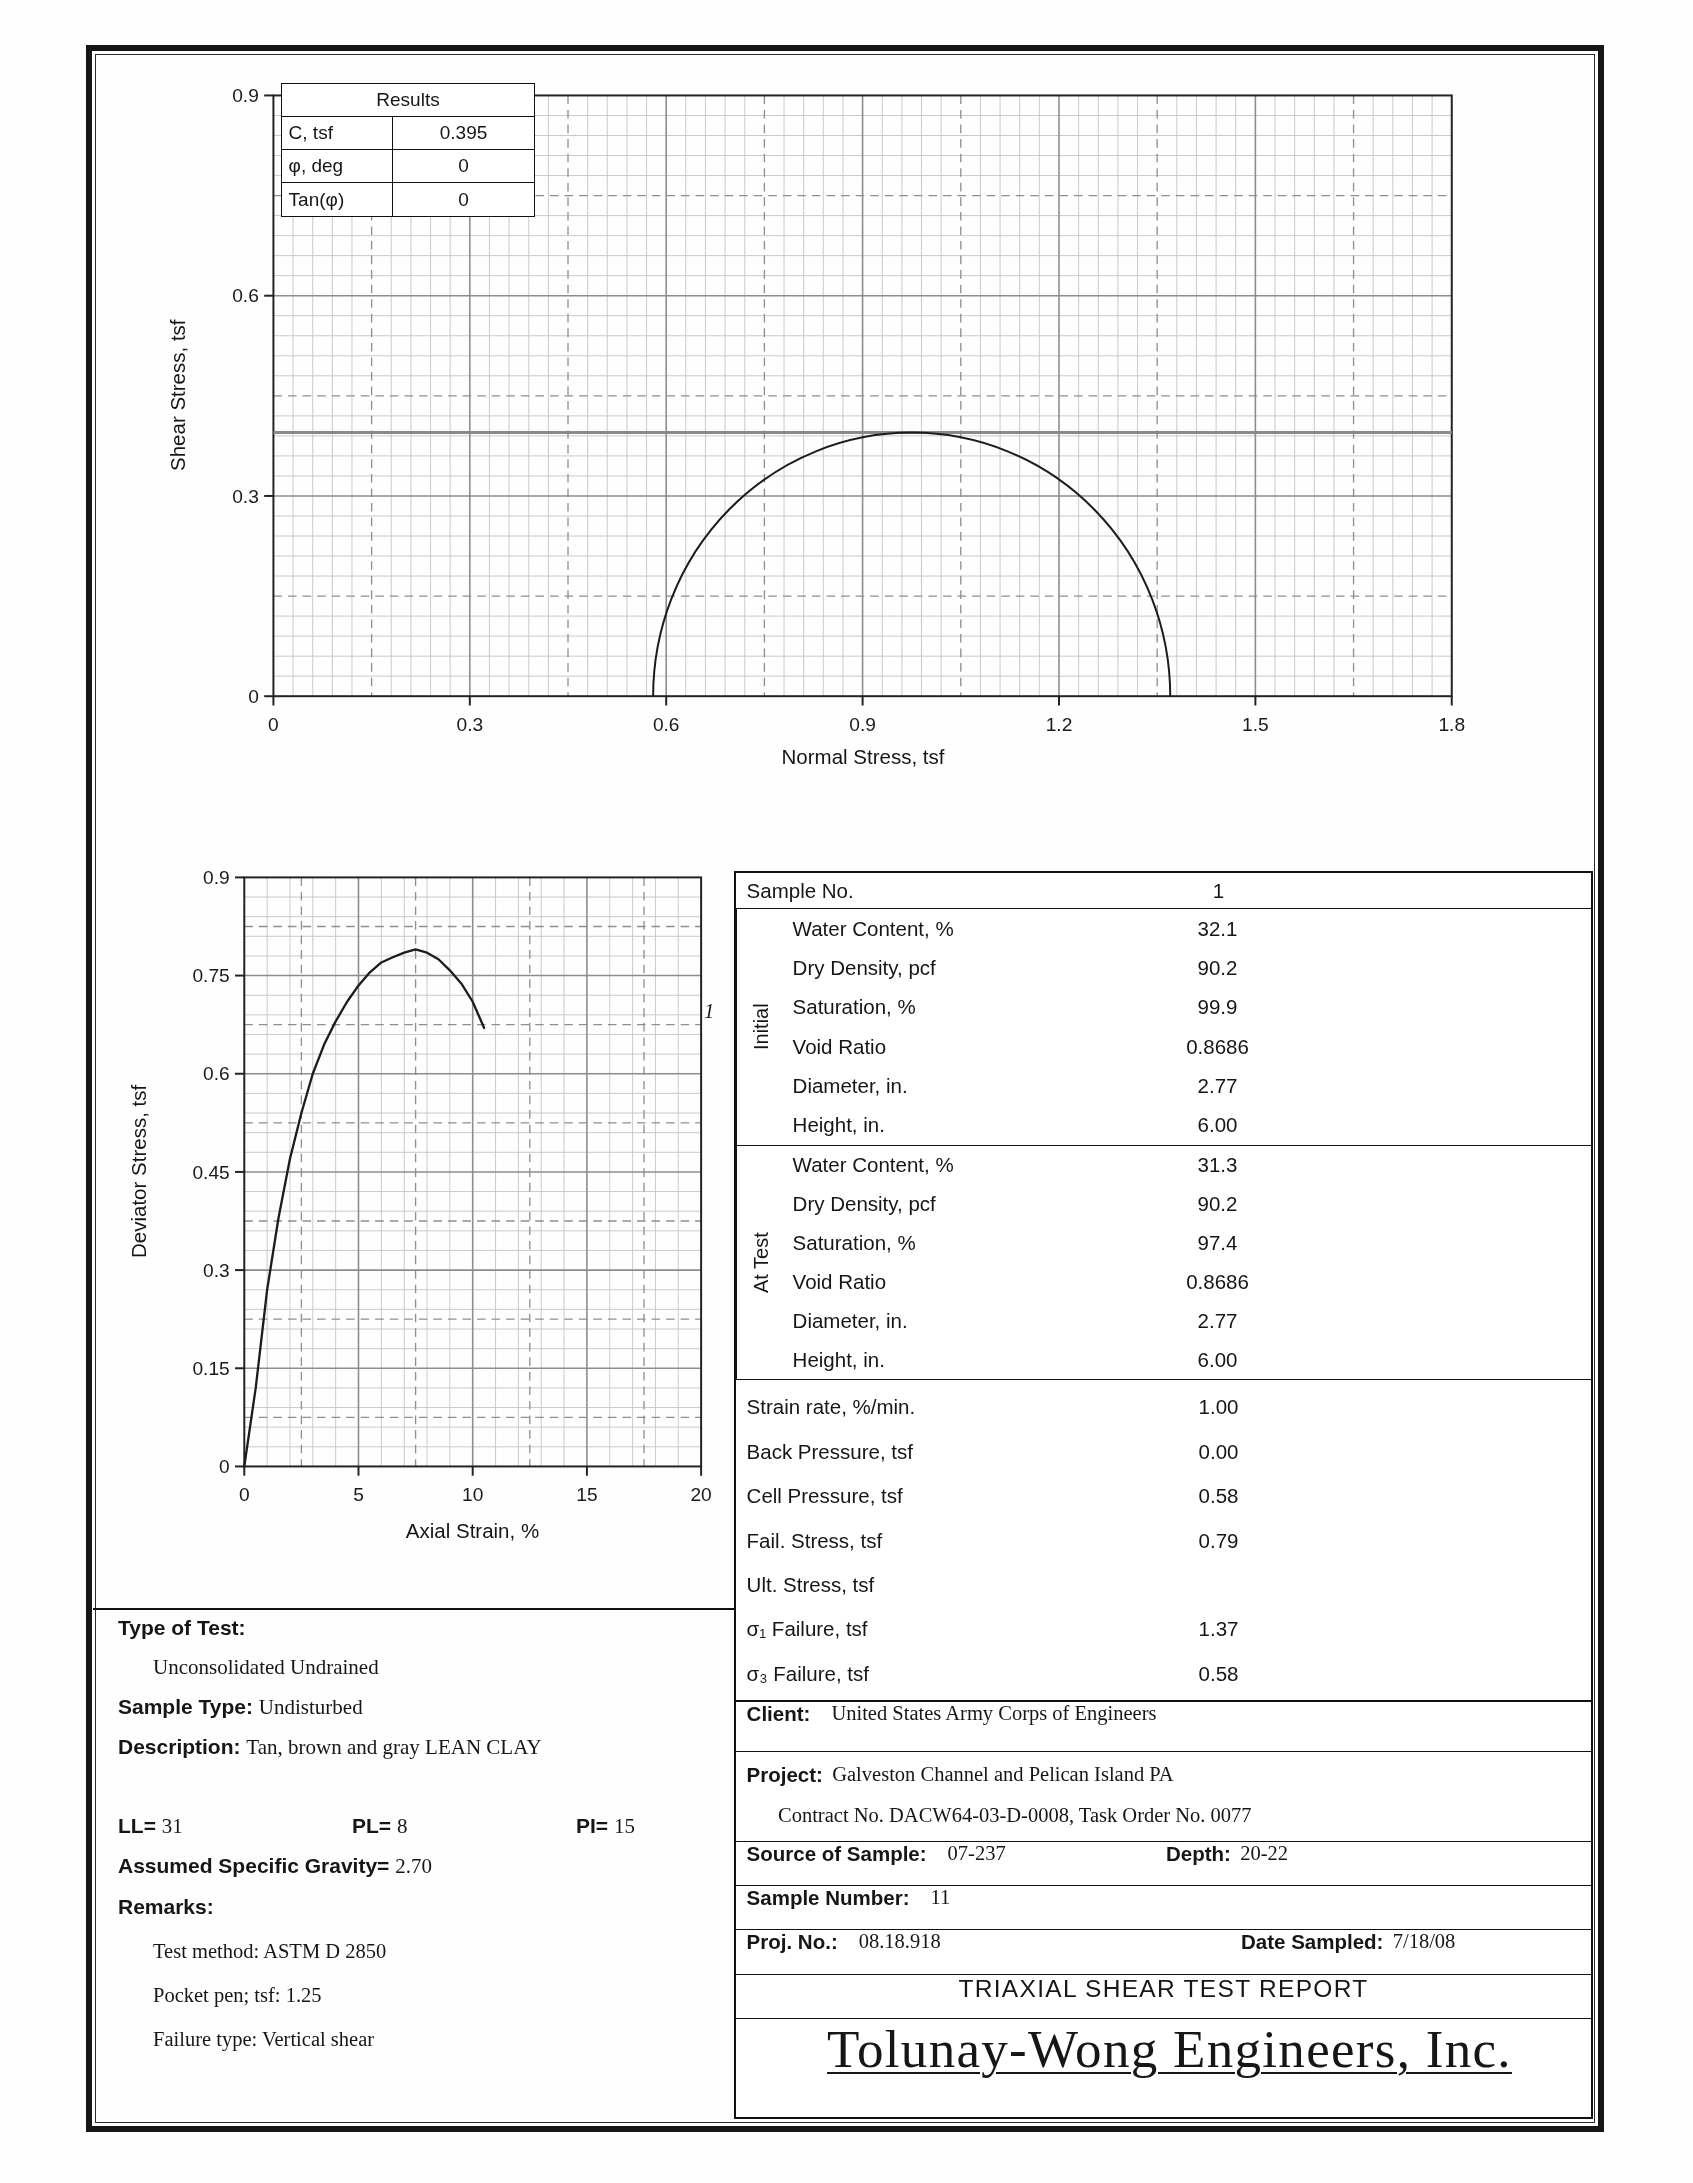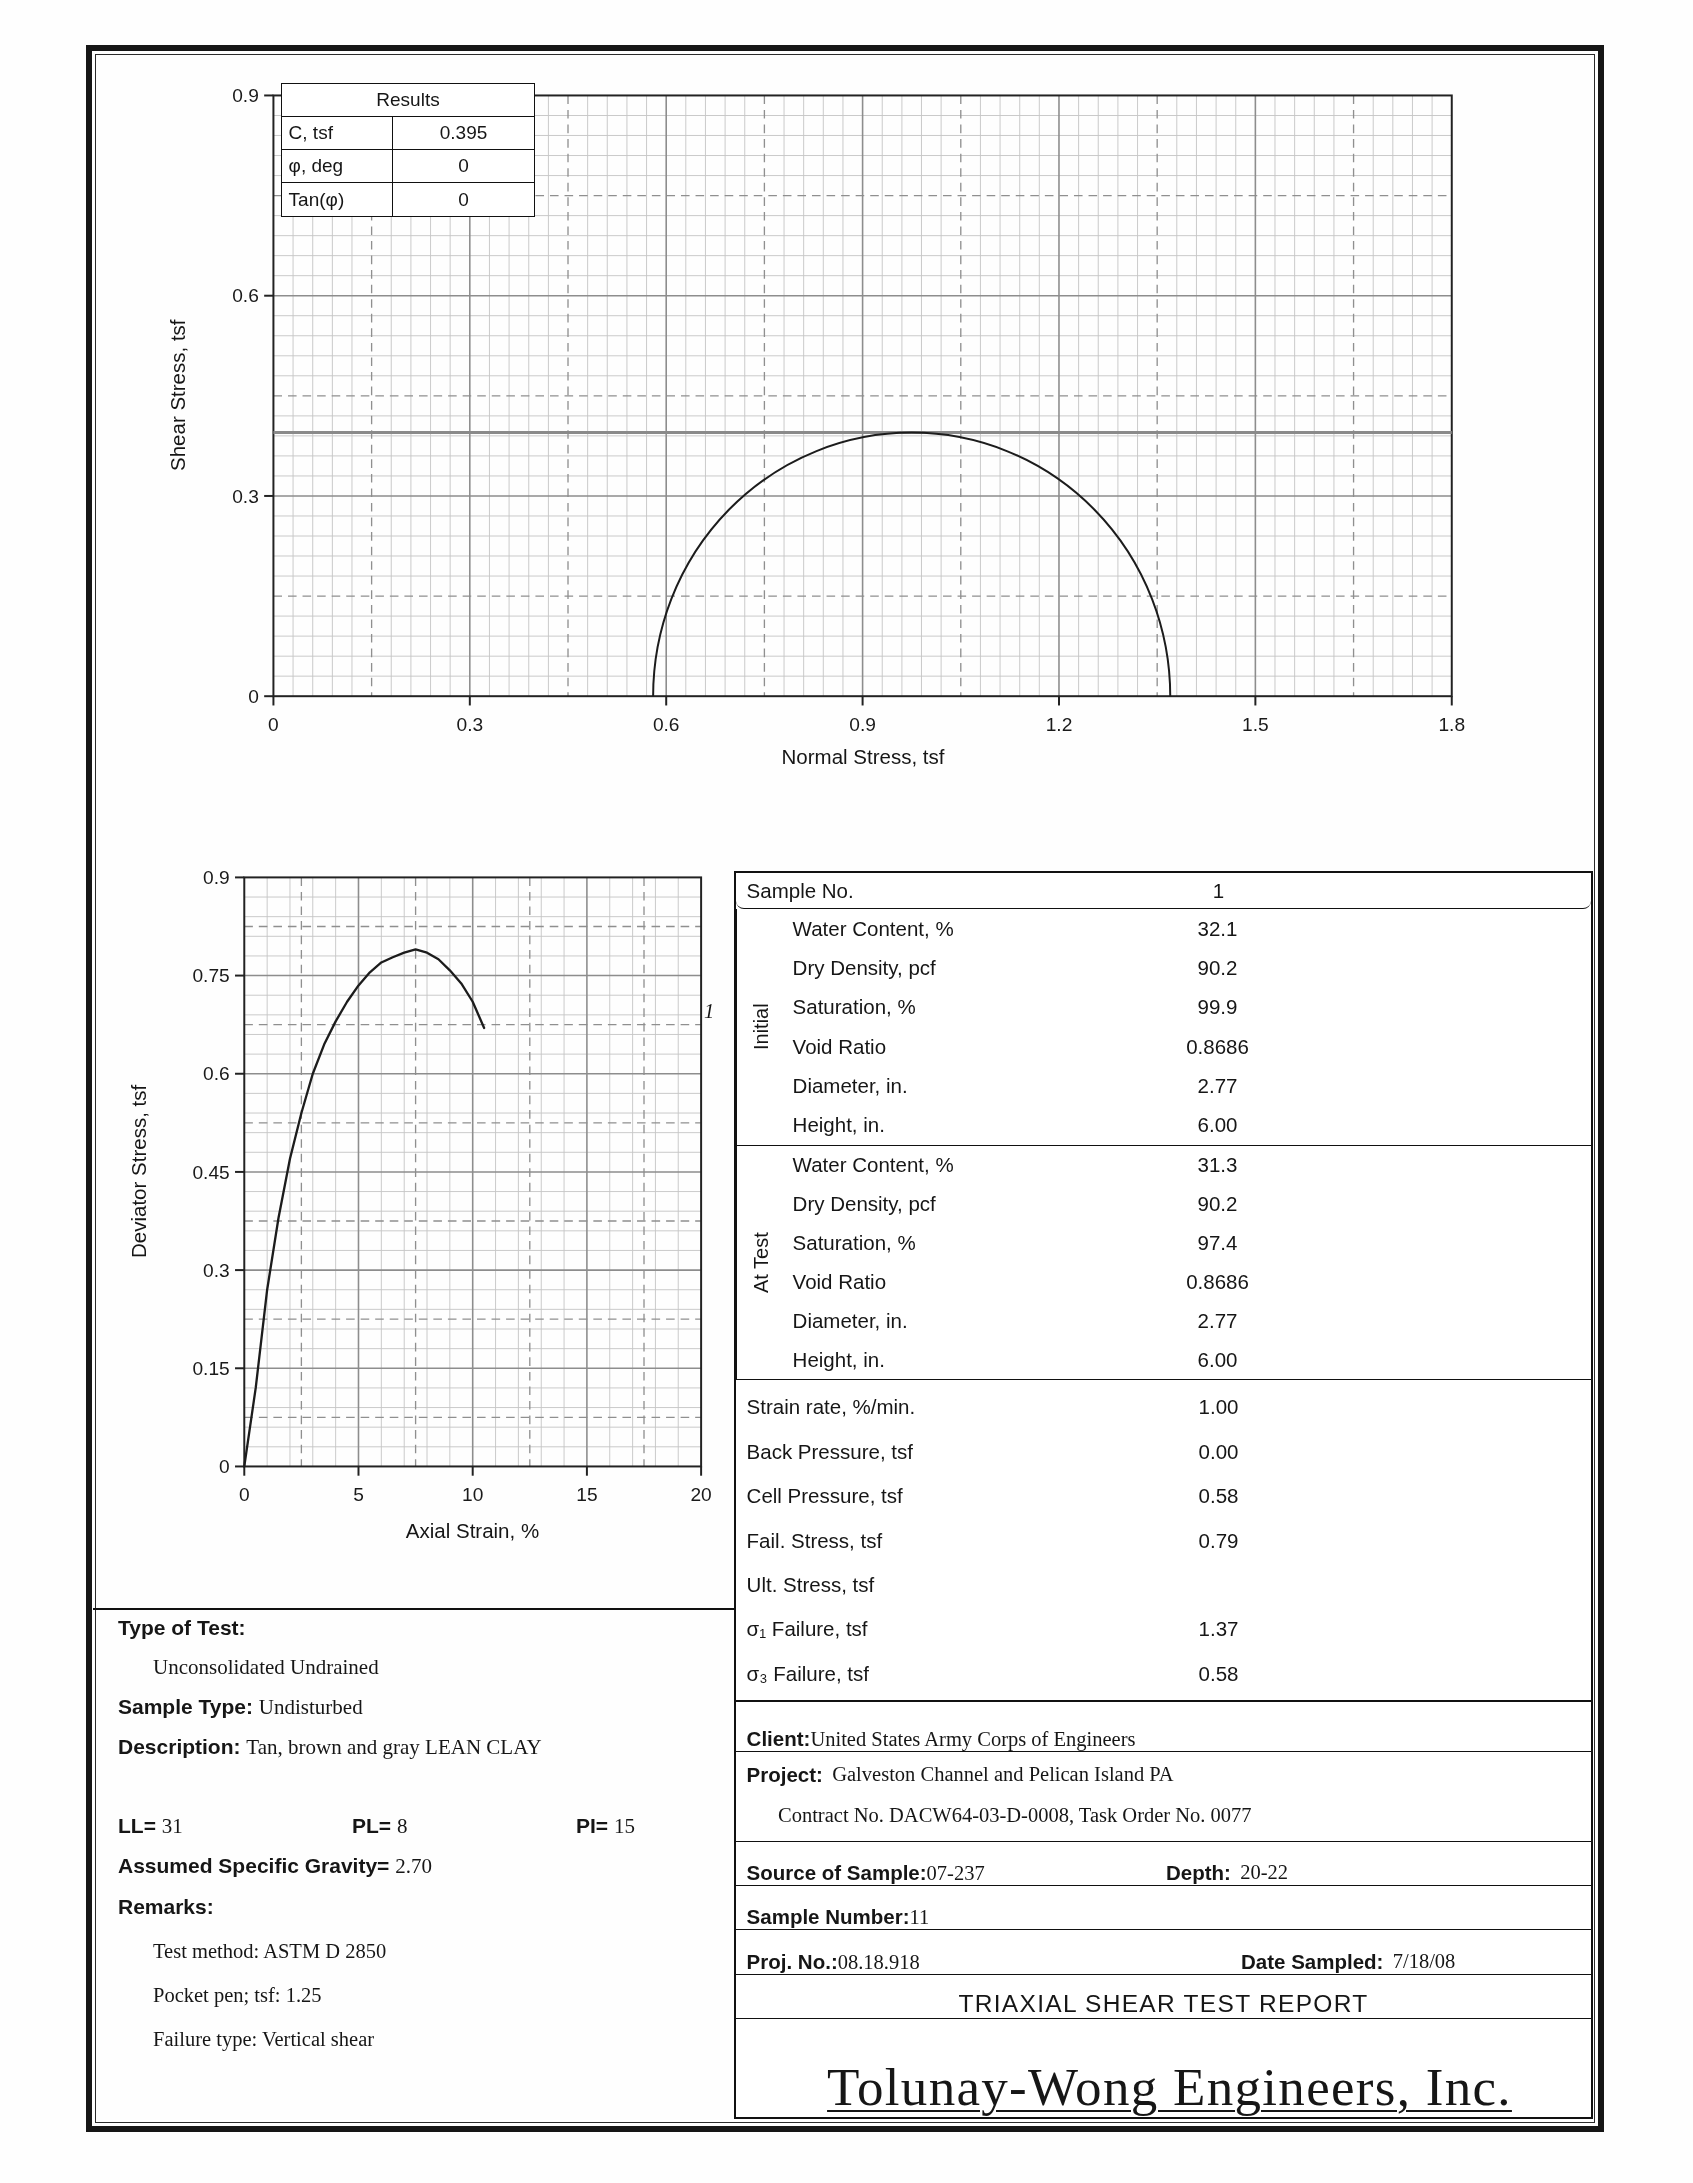--- a/index.html
+++ b/index.html
@@ -22,21 +22,21 @@
   .rt-row { height:33px; border-bottom:1.3px solid #111; display:flex; }
   .rt-row:last-child { border-bottom:none; }
   .rt-label { width:111px; border-right:1.3px solid #111; display:flex; align-items:center; padding-left:6.6px; }
   .rt-value { flex:1; display:flex; align-items:center; justify-content:center; }
 
   
   .sample-table { position:absolute; left:734px; top:871px; width:859px; height:830px;
                   border:2px solid #111; border-bottom:none; display:flex; flex-direction:column;
                   font-size:20.5px; background:#fff; }
   .st-header { height:36px; border-bottom:1.3px solid #111; display:flex; align-items:center;
-               padding-left:10.6px; position:relative;border-radius:8px; }
+               padding-left:10.6px; position:relative; }
   .st-value { position:absolute; left:370px; width:225px; text-align:center; }
   .st-group { display:flex; border-bottom:1.3px solid #111; }
   .g1 { height:237px; } .g2 { height:234px; }
   .st-glabel { width:50px; border-right:1.3px solid #111; display:flex; align-items:center;
                justify-content:center; writing-mode:vertical-rl; transform:rotate(180deg); font-size:20px; }
   .st-rows { flex:1; display:flex; flex-direction:column; }
   .st-row { flex:1; display:flex; align-items:center; padding-left:6.6px; position:relative; }
   .st-row-value { position:absolute; left:319px; width:225px; text-align:center; }
   .st-singles { flex:1; display:flex; flex-direction:column; padding:5.3px 0; }
   .st-single { flex:1; display:flex; align-items:center; padding-left:10.6px; position:relative; }
@@ -47,22 +47,22 @@
   .info-line { position:absolute; font-size:21px; white-space:nowrap; }
   .lbl { font-weight:700; }
   .serif { font-family:"Liberation Serif","DejaVu Serif",serif; }
   .pair { position:absolute; top:0; white-space:nowrap; }
   .remarks-lines .remark-line { font-family:"Liberation Serif","DejaVu Serif",serif;
                                 font-size:20.5px; line-height:28px; margin-bottom:16px; white-space:nowrap; }
 
   
   .client-box { position:absolute; left:734px; top:1700px; width:859px; height:419px;
                 border:2.6px solid #111; display:flex; flex-direction:column; background:#fff; font-size:20.5px; }
-  .cb-row { border-bottom:1.3px solid #111; position:relative; display:flex; align-items:flex-end;
-            padding-left:10.6px; gap:0; }
+  .cb-row { border-bottom:1.3px solid #111; position:relative; display:flex; align-items:flex-start;
+            padding-left:10.6px; gap:21px; }
   .cb-client { height:50px; }
   .cb-project { height:90px; display:block; }
   .cb-project .line1 { position:absolute; left:10.6px; top:10.6px; display:flex; gap:9.3px; }
   .cb-project .line2 { position:absolute; left:42px; top:52px; }
   .cb-source { height:44px; }
   .cb-source .pair2 { position:absolute; left:430px; display:flex; gap:9.3px; }
   .cb-sampleno { height:44px; }
   .cb-projno { height:45px; }
   .cb-projno .pair2 { position:absolute; left:505px; display:flex; gap:9.3px; }
   .cb-title { height:44px; justify-content:center; padding-left:0; font-size:24.5px; letter-spacing:1.3px; }

